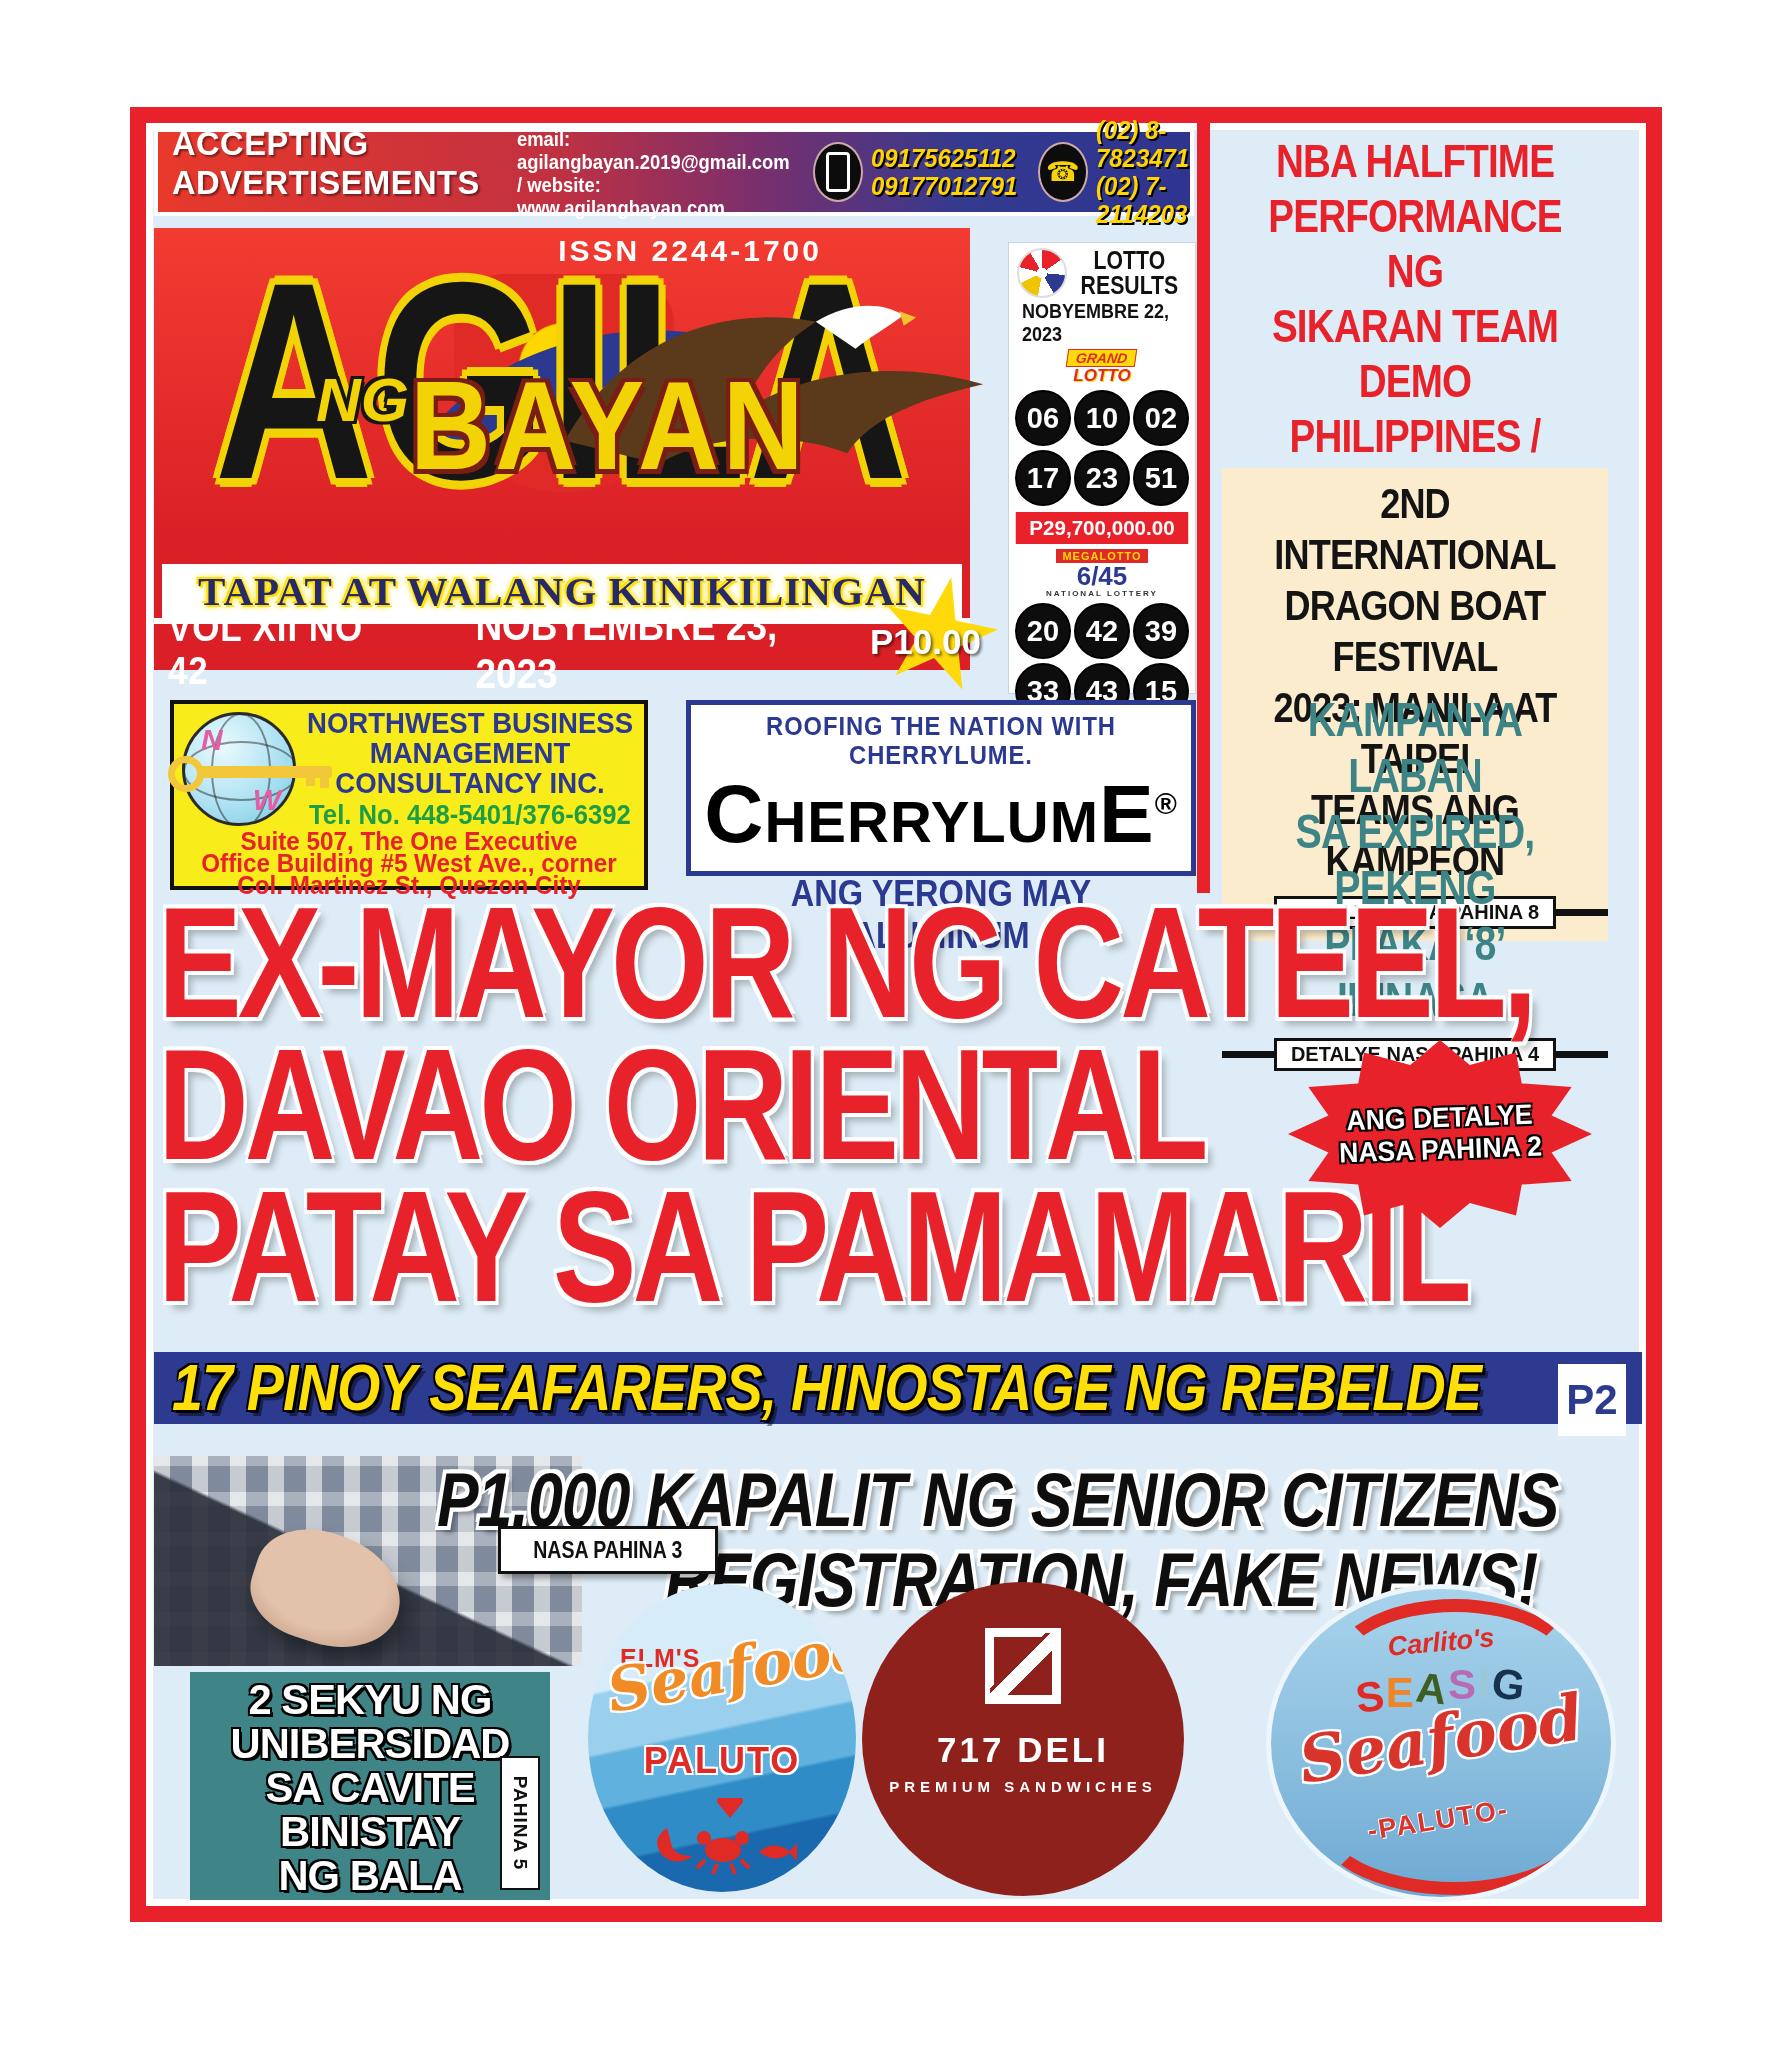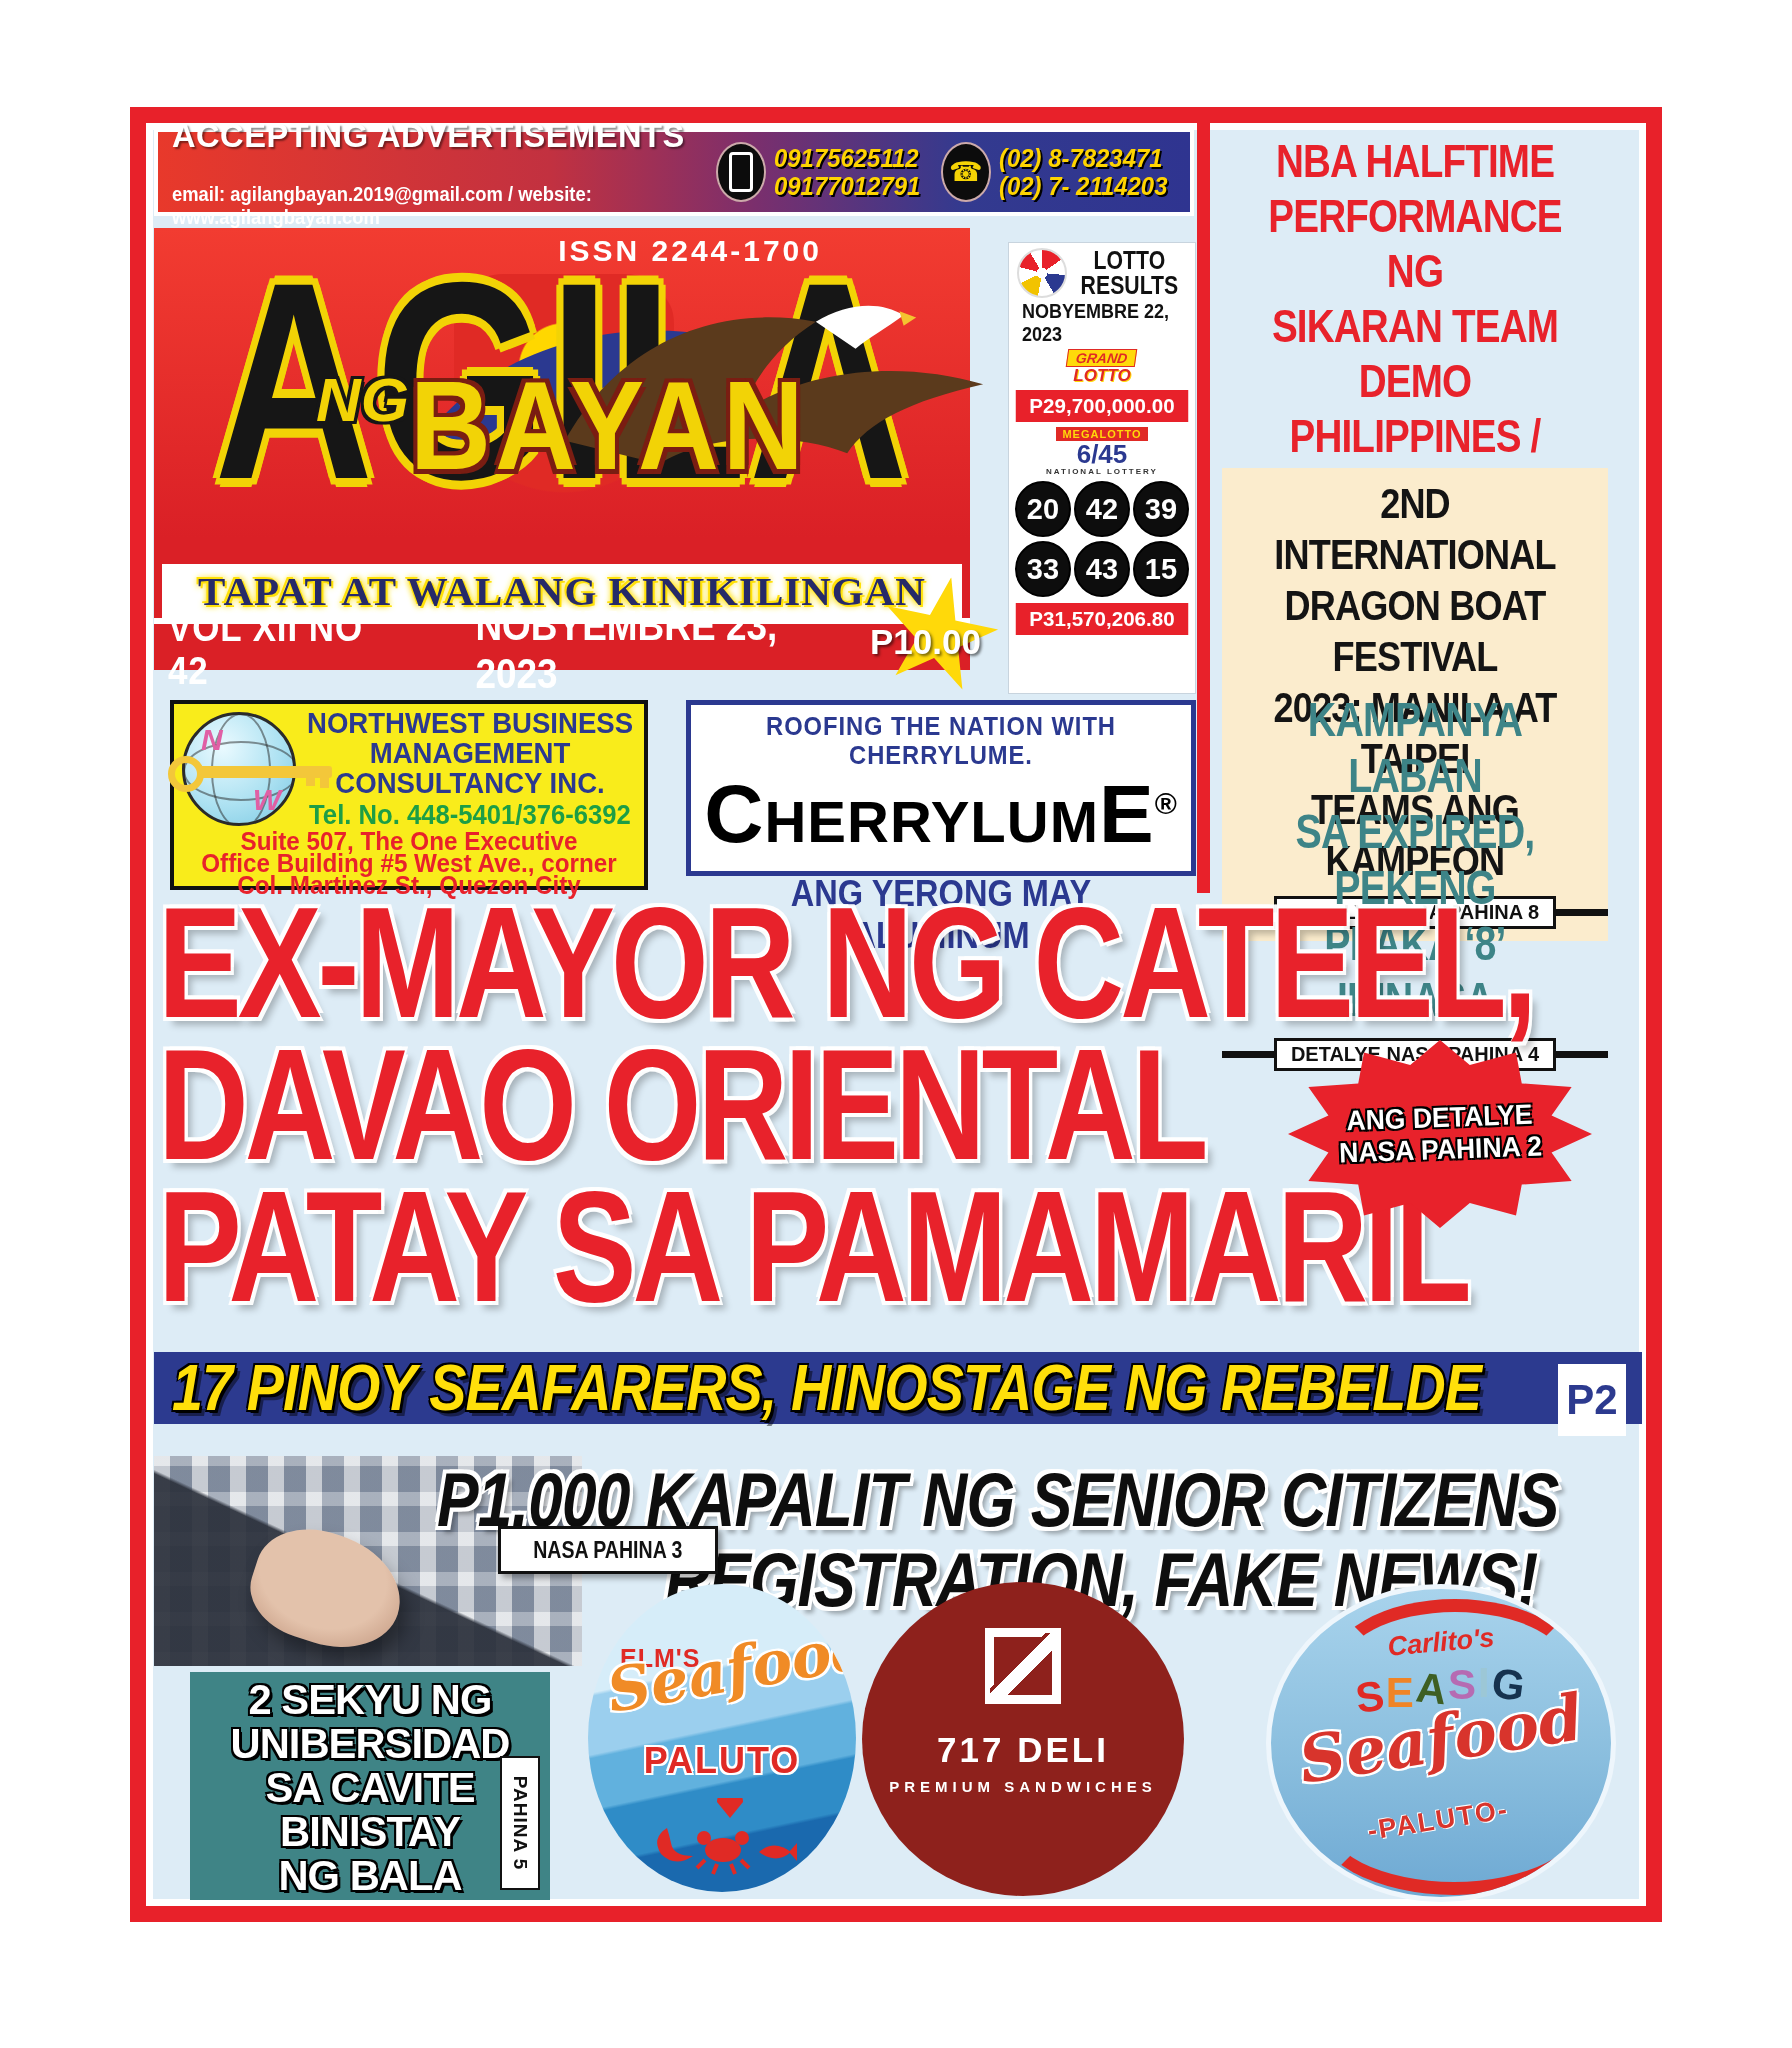--- a/index.html
+++ b/index.html
@@ -8,21 +8,21 @@
   .pre{white-space:pre-line;}
 
   
   .frame{position:absolute;left:130px;top:107px;width:1500px;height:1783px;
          background:#ddecf6;border:16px solid #e8212a;box-shadow:inset 0 0 0 7px #fff;}
 
   
   .banner{position:absolute;left:154px;top:128px;width:1040px;height:88px;
           border:4px solid #fff;box-sizing:border-box;display:flex;align-items:center;
           background:linear-gradient(90deg,#e8392b 0%,#c23140 38%,#7a2f6d 58%,#333a8f 78%,#2f3490 100%);}
-  .banner-left{flex:1.15;padding:2px 0 2px 14px;display:flex;flex-direction:column;justify-content:center;gap:24px;}
+  .banner-left{flex:1.15;padding:2px 0 2px 14px;display:flex;flex-direction:row;justify-content:center;gap:24px;}
   .banner-title{color:#fff;font-size:34px;font-weight:bold;letter-spacing:.5px;
                 text-shadow:2px 2px 2px rgba(0,0,0,.45);transform:scaleX(.96);transform-origin:left;}
   .banner-contact{color:#fff;font-size:20px;font-weight:bold;margin-top:4px;transform:scaleX(.92);transform-origin:left;}
   .banner-right{display:flex;align-items:center;gap:8px;padding-right:8px;}
   .icon-pod{width:46px;height:56px;border-radius:50%;background:#0c0c0c;border:2px solid #caa;
             display:flex;align-items:center;justify-content:center;flex:0 0 auto;}
   .mobile-glyph{width:18px;height:34px;border:3px solid #fff;border-radius:4px;}
   .tel-glyph{color:#f5d305;font-size:27px;line-height:1;}
   .num-col{color:#ffd400;font-weight:bold;font-style:italic;font-size:26px;line-height:28px;
            text-shadow:2px 2px 0 #000;transform:scaleX(.92);transform-origin:left;}
@@ -314,20 +314,28 @@
     <div class="lotto-head">
       <div class="pcso"></div>
       <div class="lotto-title pre">LOTTO
 RESULTS</div>
     </div>
     <div class="ldate">NOBYEMBRE 22, 2023</div>
     <div class="glogo">
       <div class="gl1">GRAND</div>
       <div class="gl2">LOTTO</div>
     </div>
+    <div class="balls">
+      <span class="ball">06</span>
+      <span class="ball">10</span>
+      <span class="ball">02</span>
+      <span class="ball">17</span>
+      <span class="ball">23</span>
+      <span class="ball">51</span>
+    </div>
     <div class="jack">P29,700,000.00</div>
     <div class="mlogo">
       <span class="ml1">MEGALOTTO</span>
       <span class="ml2">6/45</span>
       <span class="ml3">NATIONAL LOTTERY</span>
     </div>
     <div class="balls">
       <span class="ball">20</span>
       <span class="ball">42</span>
       <span class="ball">39</span>

